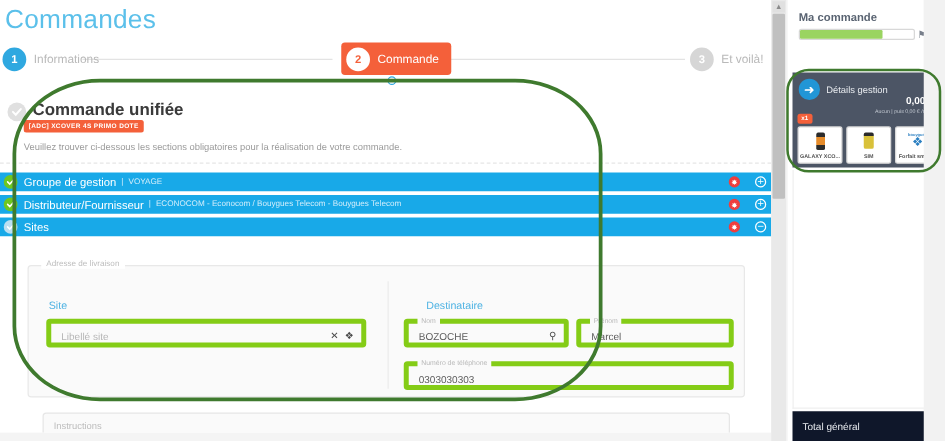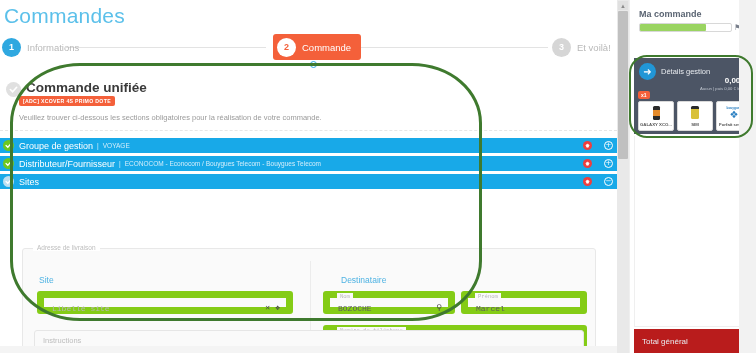--- a/index.html
+++ b/index.html
@@ -125,37 +125,36 @@
     display: flex; align-items: center; justify-content: center;
     font-family: "DejaVu Sans", sans-serif;
   }
 
   
   .fs {
     position: absolute; left: 22px; top: 212px;
     width: 574px; height: 106px;
     border: 1px solid #e8e8e8; border-radius: 3px;
     background: #fafafa;
-    margin-top: 36px;
   }
   .fs-legend {
     position: absolute; left: 10px; top: -5px;
     background: #ffffff; padding: 0 4px;
     font-size: 6.5px; color: #bdbdbd;
   }
   .fs-split {
     position: absolute; left: 287px; top: 12px;
     width: 1px; height: 86px; background: #ececec;
   }
   .col-title {
     position: absolute; font-size: 8.5px; color: #4fb3e3;
   }
   .inp {
-    position: absolute; border: 7px solid #84cc16; border-radius: 3px;
-    background: #fafafa; height: 23px; font-family: Liberation Mono, monospace;
+    position: absolute; border: 4px solid #84cc16; border-radius: 3px;
+    background: #fafafa; height: 23px;
   }
   .inp-legend {
     position: absolute; left: 7px; top: -5px;
     background: #fafafa; padding: 0 3px;
     font-size: 5.5px; color: #b8b8b8;
   }
   .inp-val {
     position: absolute; left: 8px; top: 6px;
     font-size: 8px; color: #5c5c5c;
   }
@@ -289,21 +288,21 @@
     text-align: center; font-size: 4.3px; color: #555; font-weight: 700;
     white-space: nowrap; overflow: hidden;
   }
   .right-body {
     position: absolute; left: 4px; top: 136px;
     width: 116px; bottom: 26px; background: #ffffff;
     border: 1px solid #efefef; border-top: none;
   }
   .total-bar {
     position: absolute; left: 4px; bottom: 0;
-    width: 116px; height: 24px; background: #b91c1c;
+    width: 116px; height: 24px; background: #0f172a;
     display: flex; align-items: center;
   }
   .total-bar span {
     margin-left: 8px; font-size: 8px; color: #e8ebef;
   }
 </style>
 </head>
 <body>
 
 <div id="root">

